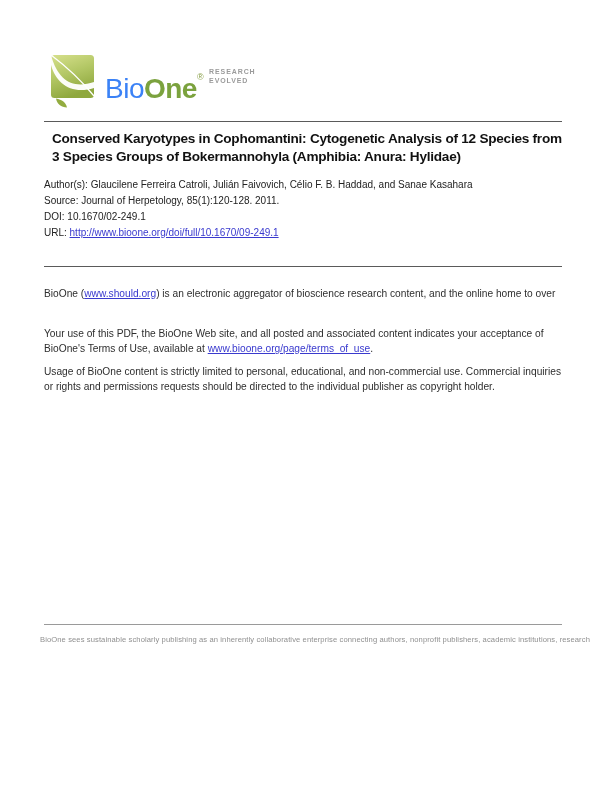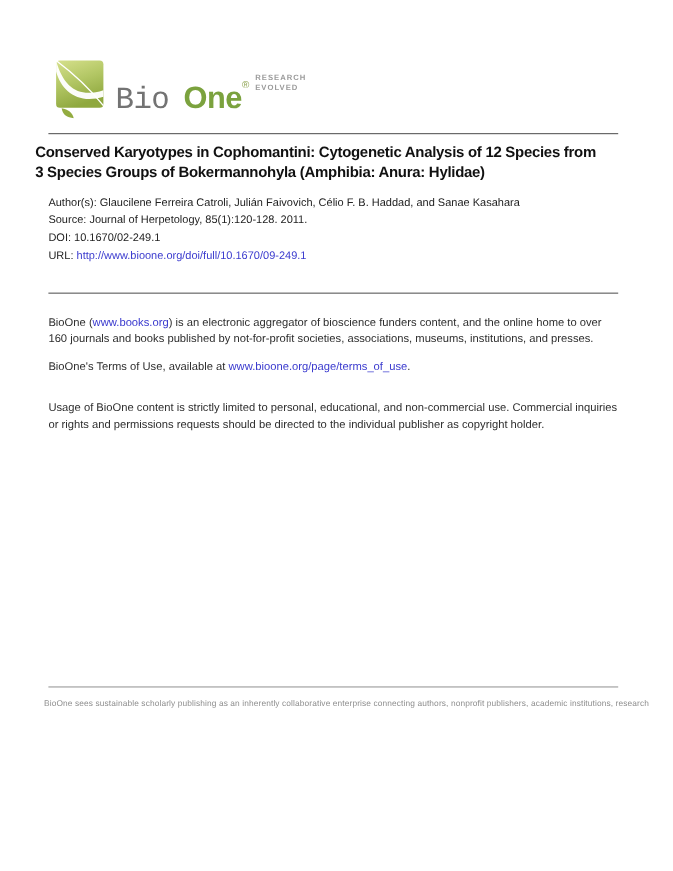--- a/index.html
+++ b/index.html
@@ -17,42 +17,42 @@
   .logo { left:50px; top:54px; display:flex; align-items:flex-start; }
   .logo-icon { width:46px; height:54px; display:block; }
   .wordmark {
     margin-left:9px;
     height:44px;
     line-height:46px;
     font-size:28px;
     letter-spacing:-0.5px;
     white-space:nowrap;
   }
-  .wordmark .bio { color:#737373; font-weight:400;font-family:Liberation Mono, monospace; }
-  .wordmark .one { color:#7ba23e; font-weight:700;margin-left:13px; }
+  .wordmark .bio { color:#3b82f6; font-weight:400; }
+  .wordmark .one { color:#7ba23e; font-weight:700; }
   .wordmark .reg { color:#8aa04a; font-size:9px; vertical-align:18px; font-weight:400; }
   .tagline {
     margin-left:6px;
     height:44px;
     display:flex; flex-direction:column; justify-content:center;
     font-size:7px; font-weight:700;
     letter-spacing:0.9px;
     color:#9b9b9b;
     line-height:9px;
   }
 
   
   .rule { left:44px; width:518px; height:0; border-top:1px solid #5a5a5a; }
   .rule-1 { top:121px; }
   .rule-2 { top:266px; }
   .rule-3 { top:624px; border-top-color:#9a9a9a; }
 
   
   .title {
-    left:32px; top:130px;
+    left:52px; top:130px;
     font-size:13.6px; font-weight:700;
     letter-spacing:-0.25px;
     line-height:18px;
     color:#111;
     white-space:nowrap;
   }
   .meta {
     left:44px; top:177px;
     font-size:10px;
     line-height:16px;
@@ -68,20 +68,21 @@
     line-height:15px;
     color:#2e2e2e;
     white-space:nowrap;
   }
   .p1 { top:286px; }
   .p2 { top:326px; }
   .p3 { top:364px; }
 
   a.link, .link {
     color:#3a3ace;
+    text-decoration:underline;
     cursor:pointer;
   }
 
   
   .footer {
     left:40px; top:634px;
     font-size:7.6px;
     line-height:12px;
     color:#8f8f8f;
     letter-spacing:0.1px;
@@ -125,25 +126,25 @@
 <div class="abs meta">
   <div class="row"><span>Author(s): </span><span>Glaucilene Ferreira Catroli, Julián Faivovich, Célio F. B. Haddad, and Sanae Kasahara</span></div>
   <div class="row"><span>Source: </span><span>Journal of Herpetology, 85(1):120-128. 2011.</span></div>
   <div class="row"><span>DOI: </span><span>10.1670/02-249.1</span></div>
   <div class="row"><span>URL: </span><a class="link">http://www.bioone.org/doi/full/10.1670/09-249.1</a></div>
 </div>
 
 <div class="abs rule rule-2"></div>
 
 <div class="abs para p1">
-  <div><span>BioOne (</span><a class="link">www.books.org</a><span>) is an electronic aggregator of bioscience funders content, and the online home to over</span></div>
-  <div>160 journals and books published by not-for-profit societies, associations, museums, institutions, and presses.</div>
+  <div><span>BioOne (</span><a class="link">www.should.org</a><span>) is an electronic aggregator of bioscience research content, and the online home to over</span></div>
 </div>
 
 <div class="abs para p2">
+  <div>Your use of this PDF, the BioOne Web site, and all posted and associated content indicates your acceptance of</div>
   <div><span>BioOne's Terms of Use, available at </span><a class="link">www.bioone.org/page/terms_of_use</a><span>.</span></div>
 </div>
 
 <div class="abs para p3">
   <div>Usage of BioOne content is strictly limited to personal, educational, and non-commercial use. Commercial inquiries</div>
   <div>or rights and permissions requests should be directed to the individual publisher as copyright holder.</div>
 </div>
 
 <div class="abs rule rule-3"></div>
 <div class="abs footer">

